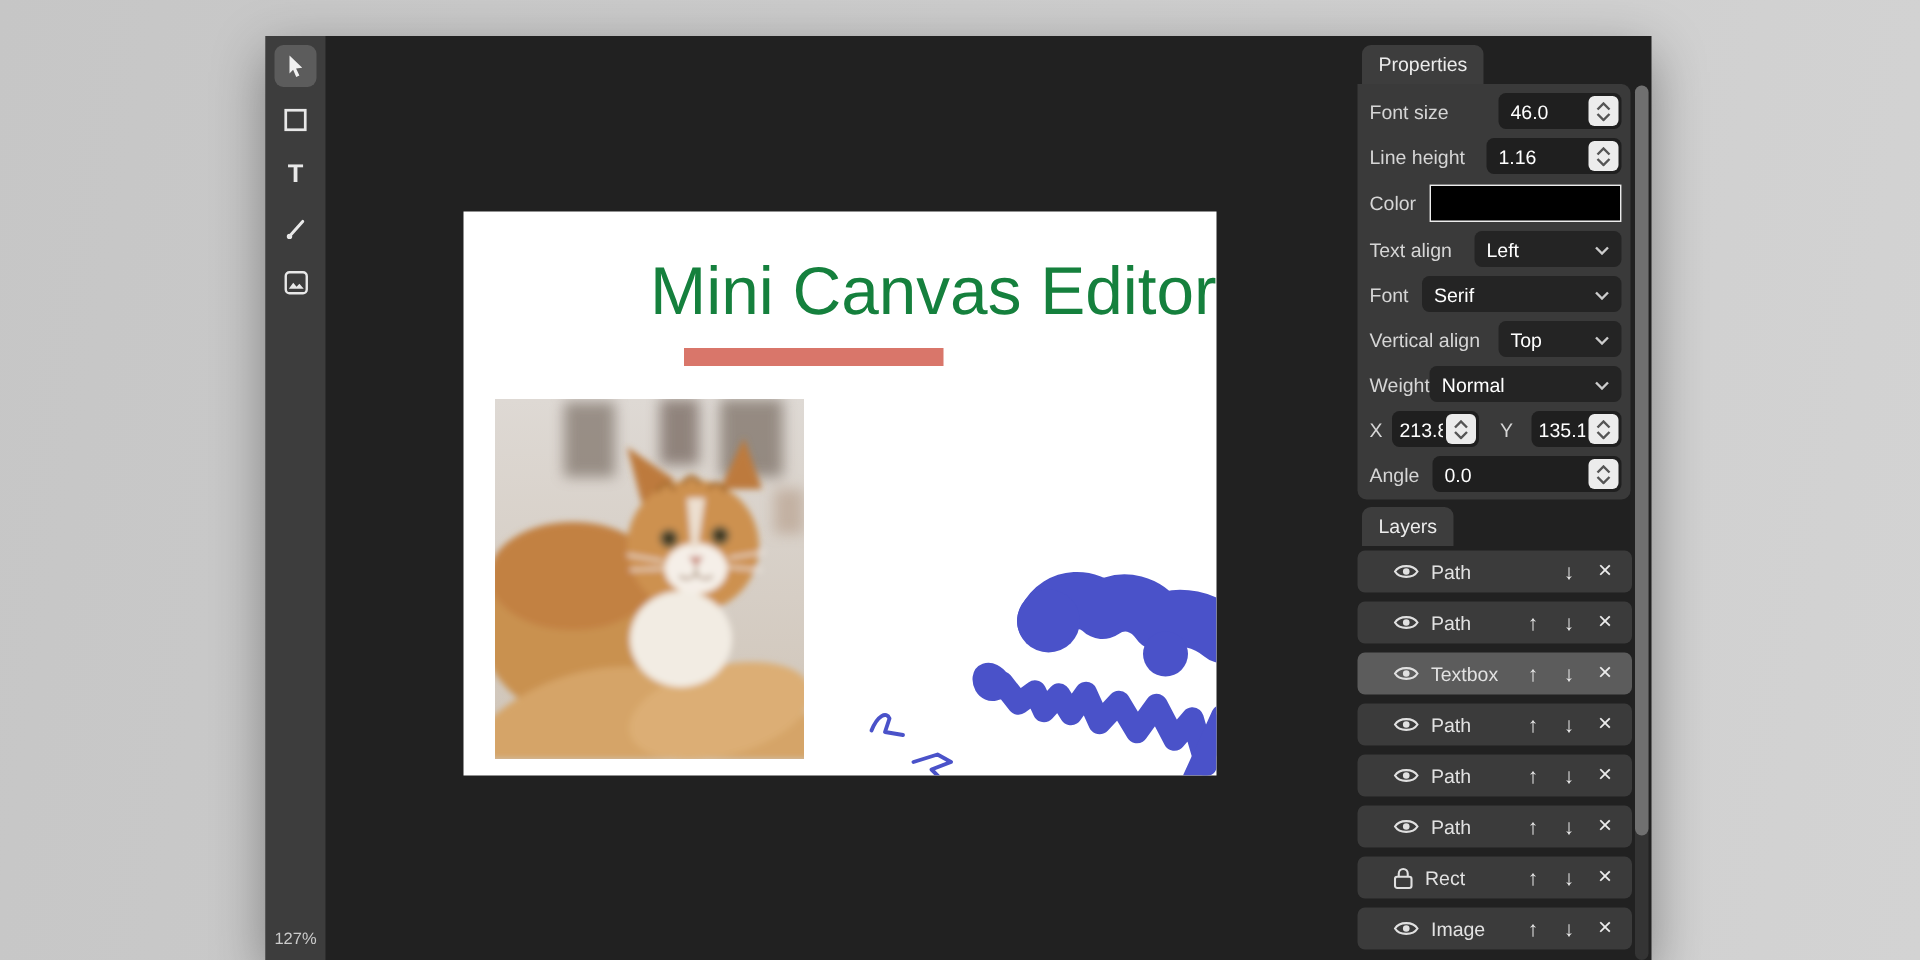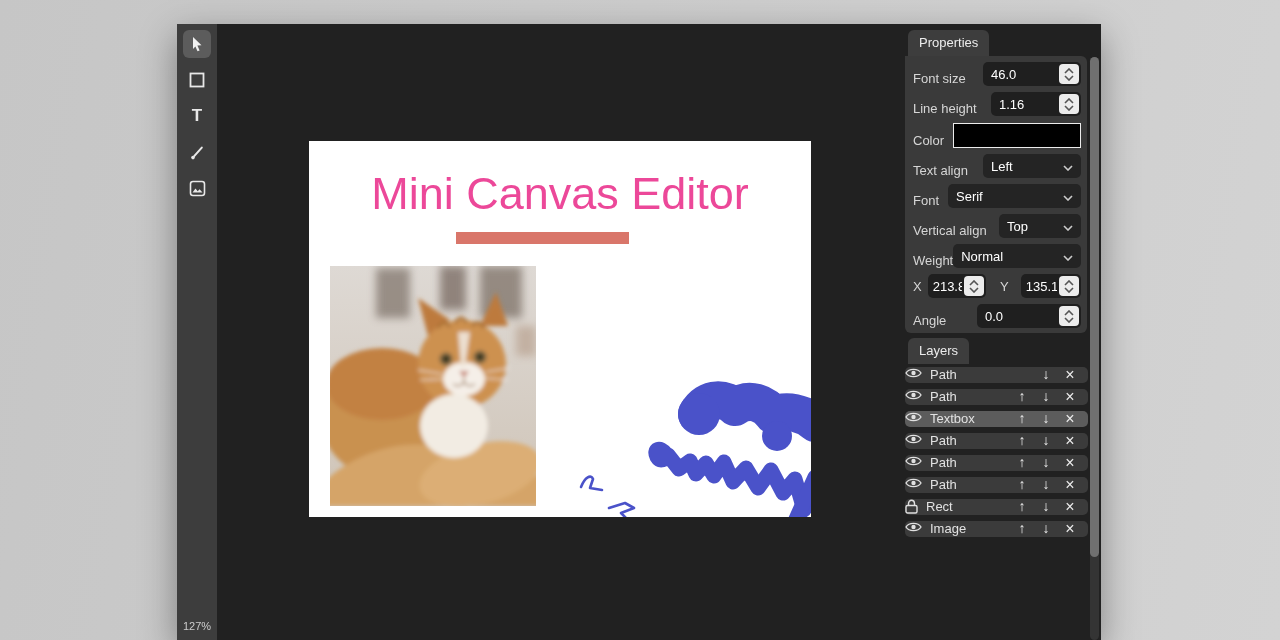--- a/index.html
+++ b/index.html
@@ -20,41 +20,41 @@
               color:#e8e8e8; cursor:pointer; }
   .tool-btn.selected { background:#5c5c5c; }
   .tool-btn svg { display:block; }
   .tool-t { font-family:"Liberation Sans",sans-serif; font-size:17px; font-weight:bold; color:#e8e8e8; }
   .zoom-label { position:absolute; left:0; bottom:8px; width:40px; text-align:center;
                 color:#cccccc; font-size:11px; }
 
   
   .canvas { position:absolute; left:132px; top:117px; width:502px; height:376px;
             background:#ffffff; overflow:hidden; }
-  .canvas-title { position:absolute; left:0; top:27px; width:100%; text-align:center;
-                  font-size:45px; color:#ec4899; letter-spacing:0; }
+  .canvas-title { position:absolute; left:0; top:27px; width:100%; text-align:right;
+                  font-size:45px; color:#15803d; letter-spacing:0; }
   .accent-bar { position:absolute; left:147px; top:91px; width:173px; height:12px; }
   .cat-img { position:absolute; left:21px; top:125px; width:206px; height:240px; }
   .textbox { position:absolute; left:266px; top:172px; width:178px; height:63px;
              border:1px solid #c3cbdd; background:#fff; display:flex; align-items:center;
              padding-left:5px; }
   .textbox-text { font-family:"Liberation Serif", serif; font-size:44px; color:#000; line-height:1; }
   .caret { display:inline-block; width:2px; height:46px; background:#000; margin-left:1px;
            vertical-align:-6px; }
   .draw-layer { position:absolute; left:0; top:0; width:502px; height:376px; }
 
   
   .panel-tab { position:absolute; background:#3d3d3d; color:#ececec; font-size:13px;
                padding:5px 11px 5px 11px; border-radius:6px 6px 0 0; height:26px; line-height:16px; }
   .props-tab { left:731px; top:6px; }
   .layers-tab { left:731px; top:314px; }
 
   .props-body { position:absolute; left:728px; top:32px; width:182px; height:277px;
                 background:#3a3a3a; border-radius:0 6px 6px 6px; padding:6px 6px 0 6px; }
-  .prop-row { display:flex; align-items:flex-end; justify-content:space-between; height:24px;
+  .prop-row { display:flex; align-items:center; justify-content:space-between; height:24px;
               margin-bottom:6px; }
   .prop-row.color-row { height:26px; }
   .prop-label { color:#d6d6d6; font-size:13px; padding-left:2px; white-space:nowrap; }
 
   .numfield { background:#1f1f1f; border-radius:5px; height:24px; display:flex;
               align-items:center; justify-content:space-between; padding:0 2px 0 0; }
   .numfield input { background:transparent; border:none; outline:none; color:#fff;
                     font-size:13px; font-family:"Liberation Sans",sans-serif; padding-left:8px;
                     width:calc(100% - 24px); }
   .spinner { width:20px; height:20px; background:#ececec; border:none; border-radius:4px;
@@ -65,22 +65,22 @@
   .selectbox { background:#242424; border-radius:5px; height:24px; display:flex;
                align-items:center; justify-content:space-between; padding:0 8px; cursor:pointer; }
   .selectbox .sel-val { color:#fff; font-size:13px; }
 
   .swatch { height:25px; border:1px solid #ececec; background:#000; }
 
   .xy-row { display:flex; align-items:center; height:24px; margin-bottom:6px; }
 
   
   .layers-list { position:absolute; left:728px; top:343px; width:183px; }
-  .layer-row { background:#3b3b3b; border-radius:5px; height:16px; margin-bottom:6px;
-               display:flex; align-items:flex-start; padding:0 9px 0 0; color:#e2e2e2; }
+  .layer-row { background:#3b3b3b; border-radius:5px; height:28px; margin-bottom:6px;
+               display:flex; align-items:center; padding:0 9px 0 24px; color:#e2e2e2; }
   .layer-row.selected { background:#5c5c5c; }
   .layer-name { font-size:13px; margin-left:8px; flex:1; }
   .layer-btn { background:none; border:none; color:#ececec; font-size:14px; cursor:pointer;
                width:18px; text-align:center; padding:0; margin-left:6px; line-height:1; }
   .layer-btn.close { font-size:16px; }
   .layer-btn.hidden-btn { visibility:hidden; }
   .licon { display:flex; align-items:center; }
 
   
   .scrollbar { position:absolute; left:913px; top:33px; width:9px; height:583px;
@@ -196,21 +196,21 @@
           </g>
         </svg>
       </div>
     </div>
 
     <div class="panel-tab props-tab">Properties</div>
     <div class="props-body">
 
       <div class="prop-row">
         <span class="prop-label">Font size</span>
-        <div class="numfield" style="width:98px">
+        <div class="numfield" style="width:82px">
           <input type="text" value="46.0" style="">
           <button class="spinner">
             <svg width="10" height="6" viewBox="0 0 10 6">
                 <path d="M1 5 L5 1 L9 5" stroke="#555" stroke-width="1.6" fill="none"></path>
               </svg>
             <svg width="10" height="6" viewBox="0 0 10 6">
                 <path d="M1 1 L5 5 L9 1" stroke="#555" stroke-width="1.6" fill="none"></path>
               </svg>
           </button>
         </div>
@@ -298,21 +298,21 @@
               </svg>
             <svg width="10" height="6" viewBox="0 0 10 6">
                 <path d="M1 1 L5 5 L9 1" stroke="#555" stroke-width="1.6" fill="none"></path>
               </svg>
           </button>
         </div>
       </div>
 
       <div class="prop-row">
         <span class="prop-label">Angle</span>
-        <div class="numfield" style="width:104px">
+        <div class="numfield" style="width:126px">
           <input type="text" value="0.0" style="">
           <button class="spinner">
             <svg width="10" height="6" viewBox="0 0 10 6">
                 <path d="M1 5 L5 1 L9 5" stroke="#555" stroke-width="1.6" fill="none"></path>
               </svg>
             <svg width="10" height="6" viewBox="0 0 10 6">
                 <path d="M1 1 L5 5 L9 1" stroke="#555" stroke-width="1.6" fill="none"></path>
               </svg>
           </button>
         </div>

